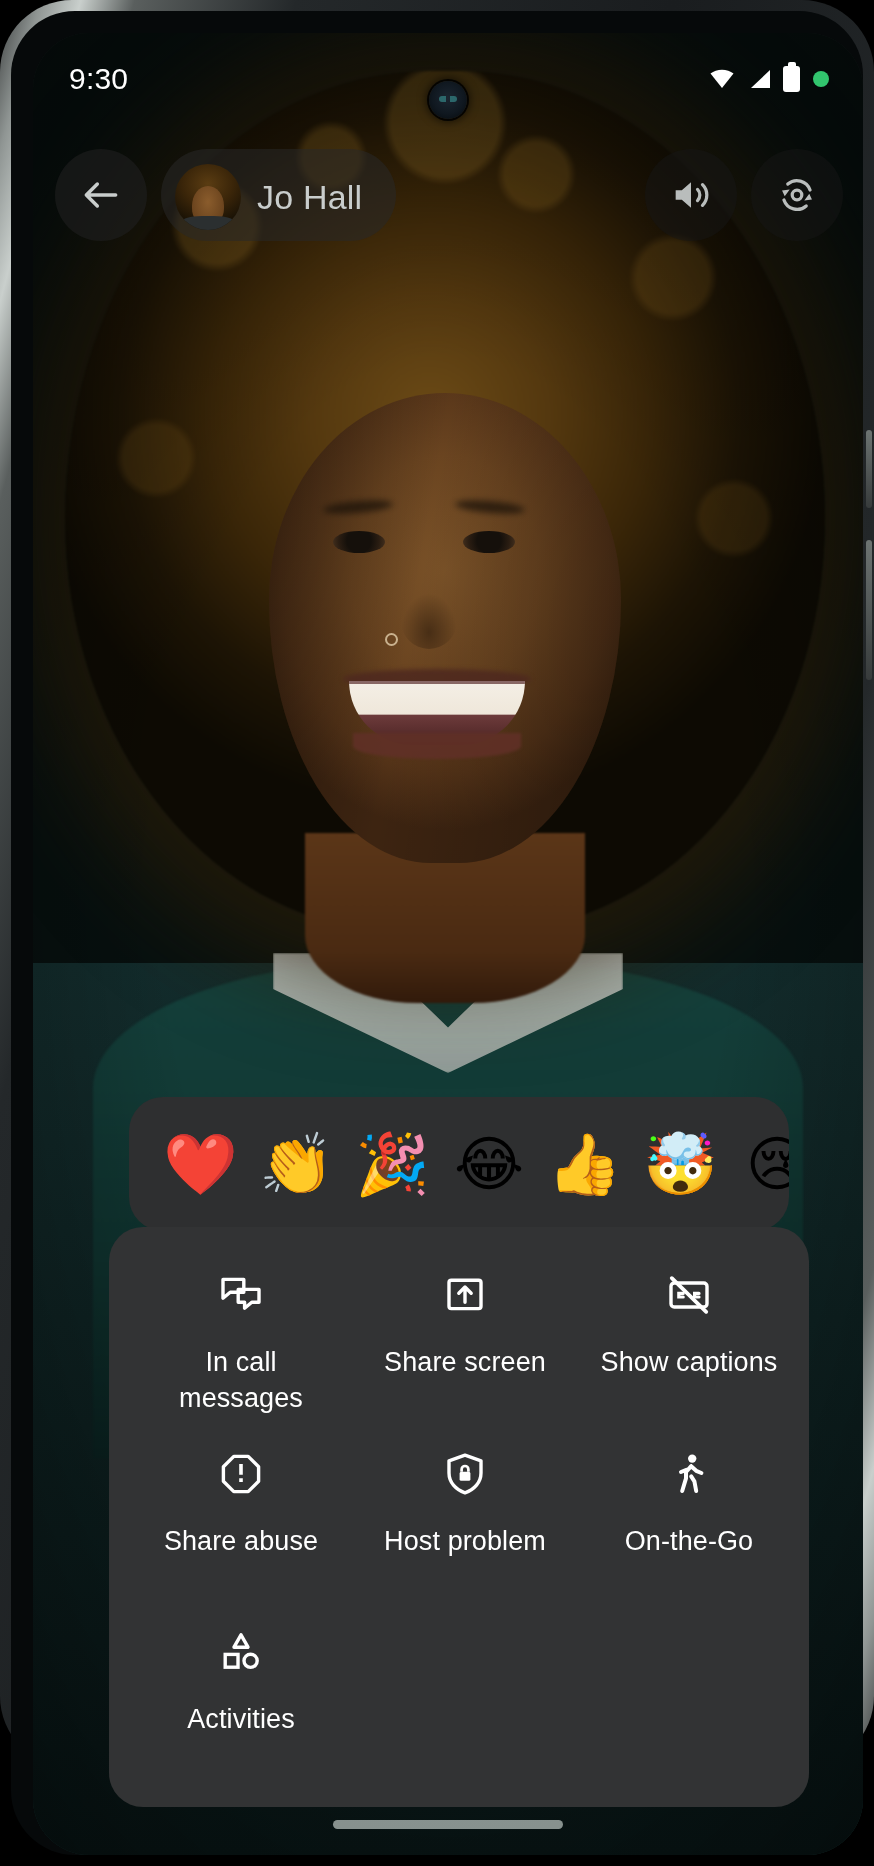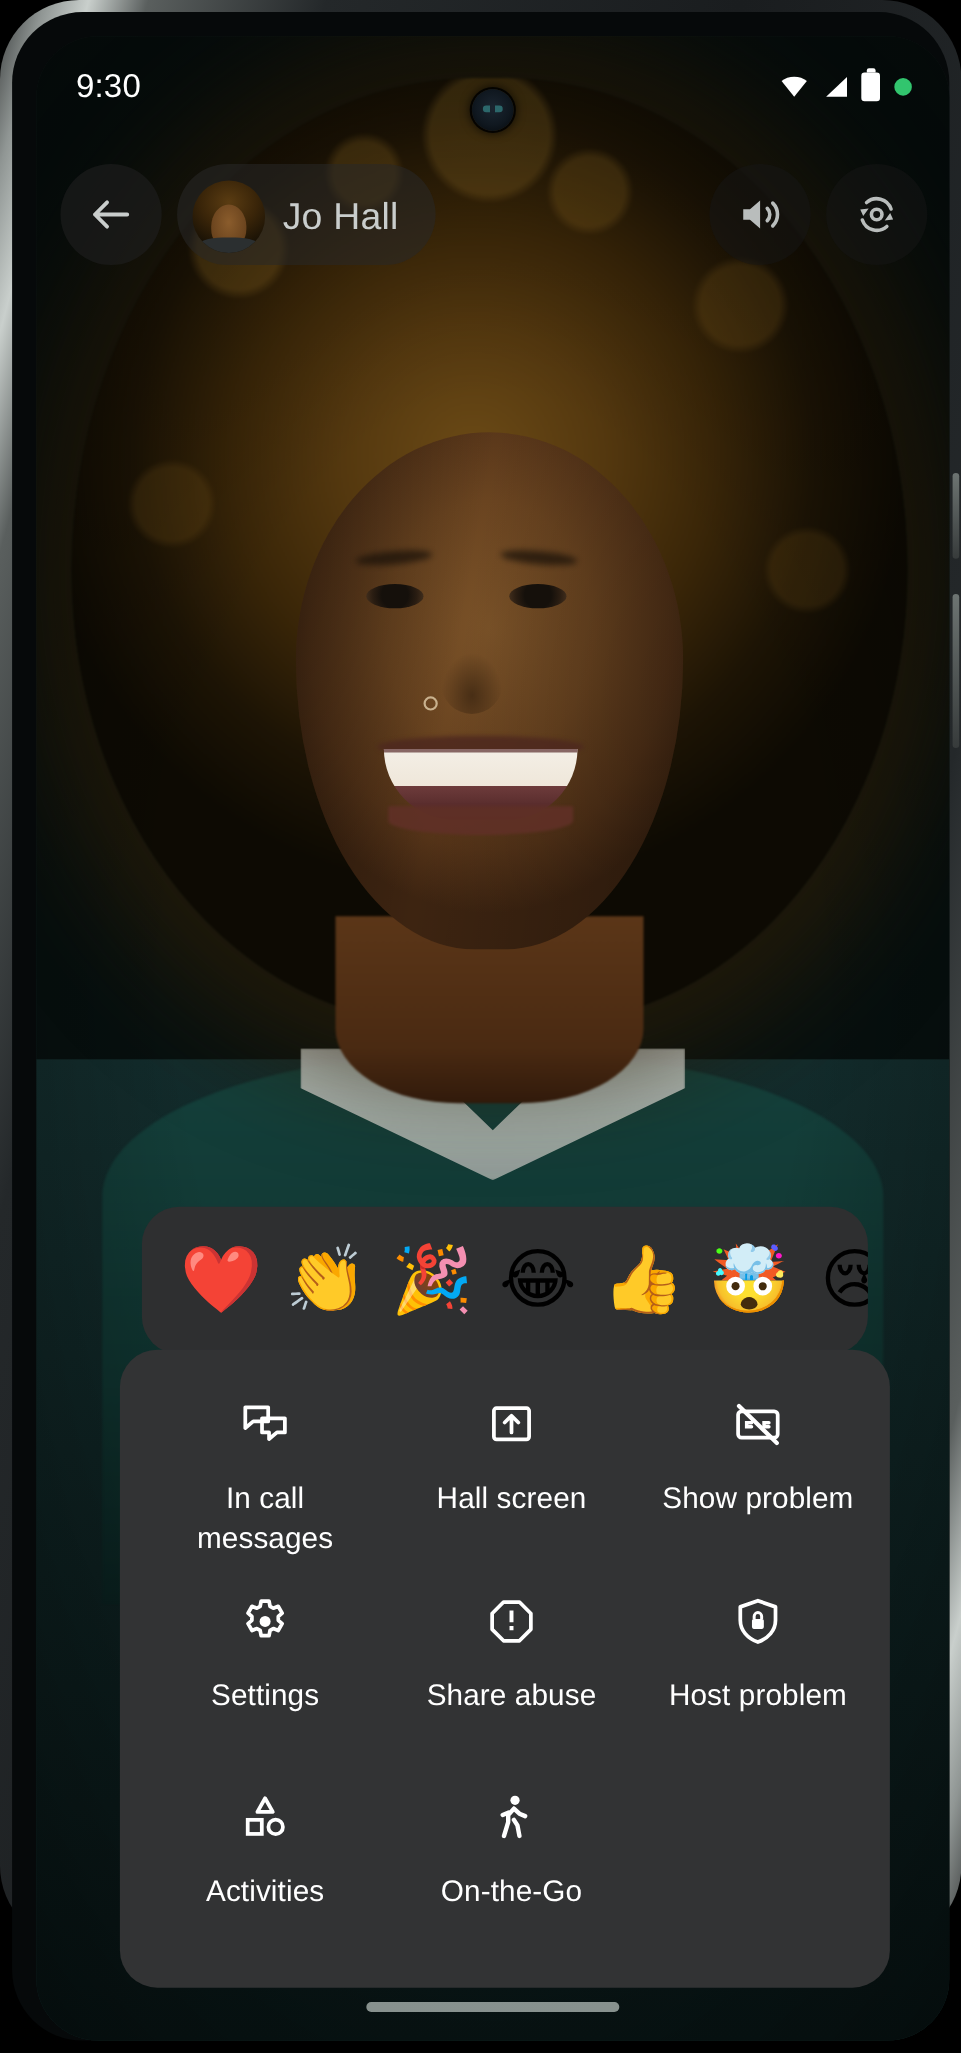--- a/index.html
+++ b/index.html
@@ -369,44 +369,35 @@
           <span class="menu-label">In call messages</span>
         </div>
 
         <div class="menu-item">
           <span class="menu-icon">
             <svg viewBox="0 0 24 24">
               <rect x="4" y="4.6" width="16" height="14.2" rx="1.2" fill="none" stroke="#ffffff" stroke-width="1.7"></rect>
               <path fill="none" stroke="#ffffff" stroke-width="1.7" stroke-linecap="round" stroke-linejoin="round" d="M12 15.6V8.2M8.9 11.1 12 8l3.1 3.1"></path>
             </svg>
           </span>
-          <span class="menu-label">Hall screen</span>
+          <span class="menu-label">Share screen</span>
         </div>
 
         <div class="menu-item">
           <span class="menu-icon">
             <svg viewBox="0 0 24 24">
               <rect x="3" y="6" width="18" height="12" rx="1.6" fill="none" stroke="#ffffff" stroke-width="1.7"></rect>
               <path fill="none" stroke="#ffffff" stroke-width="1.6" stroke-linecap="round" d="M9.1 11.2H6.9v1.8h2.2M17 11.2h-2.2v1.8H17"></path>
               <path fill="none" stroke="#ffffff" stroke-width="1.9" stroke-linecap="round" d="M3.4 3.6 20.6 20.4"></path>
             </svg>
           </span>
-          <span class="menu-label">Show problem</span>
-        </div>
-
-
-        <div class="menu-item">
-          <span class="menu-icon">
-            <svg viewBox="0 0 24 24">
-              <path fill="none" stroke="#ffffff" stroke-width="1.7" stroke-linejoin="round" d="M10.2 2.8h3.6l.45 2.35 1.5.87 2.2-.88 1.8 3.12-1.75 1.5v1.74l1.75 1.5-1.8 3.12-2.2-.88-1.5.87-.45 2.35h-3.6l-.45-2.35-1.5-.87-2.2.88-1.8-3.12 1.75-1.5v-1.74L4.25 8.26l1.8-3.12 2.2.88 1.5-.87z"></path>
-              <circle cx="12" cy="12" r="2.5" fill="#ffffff"></circle>
-            </svg>
-          </span>
-          <span class="menu-label">Settings</span>
-        </div>
+          <span class="menu-label">Show captions</span>
+        </div>
+
+
 
         <div class="menu-item">
           <span class="menu-icon">
             <svg viewBox="0 0 24 24">
               <path fill="none" stroke="#ffffff" stroke-width="1.7" stroke-linejoin="round" d="M8.4 3.2h7.2L20.8 8.4v7.2l-5.2 5.2H8.4L3.2 15.6V8.4z"></path>
               <path fill="#ffffff" d="M11.1 7h1.8v5.4h-1.8zM11.1 14.1h1.8v1.9h-1.8z"></path>
             </svg>
           </span>
           <span class="menu-label">Share abuse</span>
         </div>
@@ -418,37 +409,37 @@
               <rect x="9.3" y="10.9" width="5.4" height="4.5" rx="0.8" fill="#ffffff"></rect>
               <path fill="none" stroke="#ffffff" stroke-width="1.35" d="M10.3 10.9V9.7a1.7 1.7 0 0 1 3.4 0v1.2"></path>
             </svg>
           </span>
           <span class="menu-label">Host problem</span>
         </div>
 
         <div class="menu-item">
           <span class="menu-icon">
             <svg viewBox="0 0 24 24">
+              <circle cx="13.6" cy="4.3" r="2.1" fill="#ffffff"></circle>
+              <path fill="none" stroke="#ffffff" stroke-width="2" stroke-linecap="round" stroke-linejoin="round" d="M13.1 8.1 10.5 11v3.2l-1.9 6.3M13.1 8.1l2.5 2.3 2.6 1.1M13.1 13.2l1.6 2.5.9 4.8M10.7 9.9 8 11"></path>
+            </svg>
+          </span>
+          <span class="menu-label">On-the-Go</span>
+        </div>
+
+        <div class="menu-item">
+          <span class="menu-icon">
+            <svg viewBox="0 0 24 24">
               <path fill="none" stroke="#ffffff" stroke-width="1.7" stroke-linejoin="round" d="M12 3.4 15.5 9.6h-7z"></path>
               <rect x="4.1" y="13.2" width="6.4" height="6.4" fill="none" stroke="#ffffff" stroke-width="1.7"></rect>
               <circle cx="16.8" cy="16.4" r="3.3" fill="none" stroke="#ffffff" stroke-width="1.7"></circle>
             </svg>
           </span>
           <span class="menu-label">Activities</span>
         </div>
 
-        <div class="menu-item">
-          <span class="menu-icon">
-            <svg viewBox="0 0 24 24">
-              <circle cx="13.6" cy="4.3" r="2.1" fill="#ffffff"></circle>
-              <path fill="none" stroke="#ffffff" stroke-width="2" stroke-linecap="round" stroke-linejoin="round" d="M13.1 8.1 10.5 11v3.2l-1.9 6.3M13.1 8.1l2.5 2.3 2.6 1.1M13.1 13.2l1.6 2.5.9 4.8M10.7 9.9 8 11"></path>
-            </svg>
-          </span>
-          <span class="menu-label">On-the-Go</span>
-        </div>
-
       </div>
 
       <div id="gesture-bar"></div>
 
     </div>
   </div>
 </div>
 
 </body></html>

